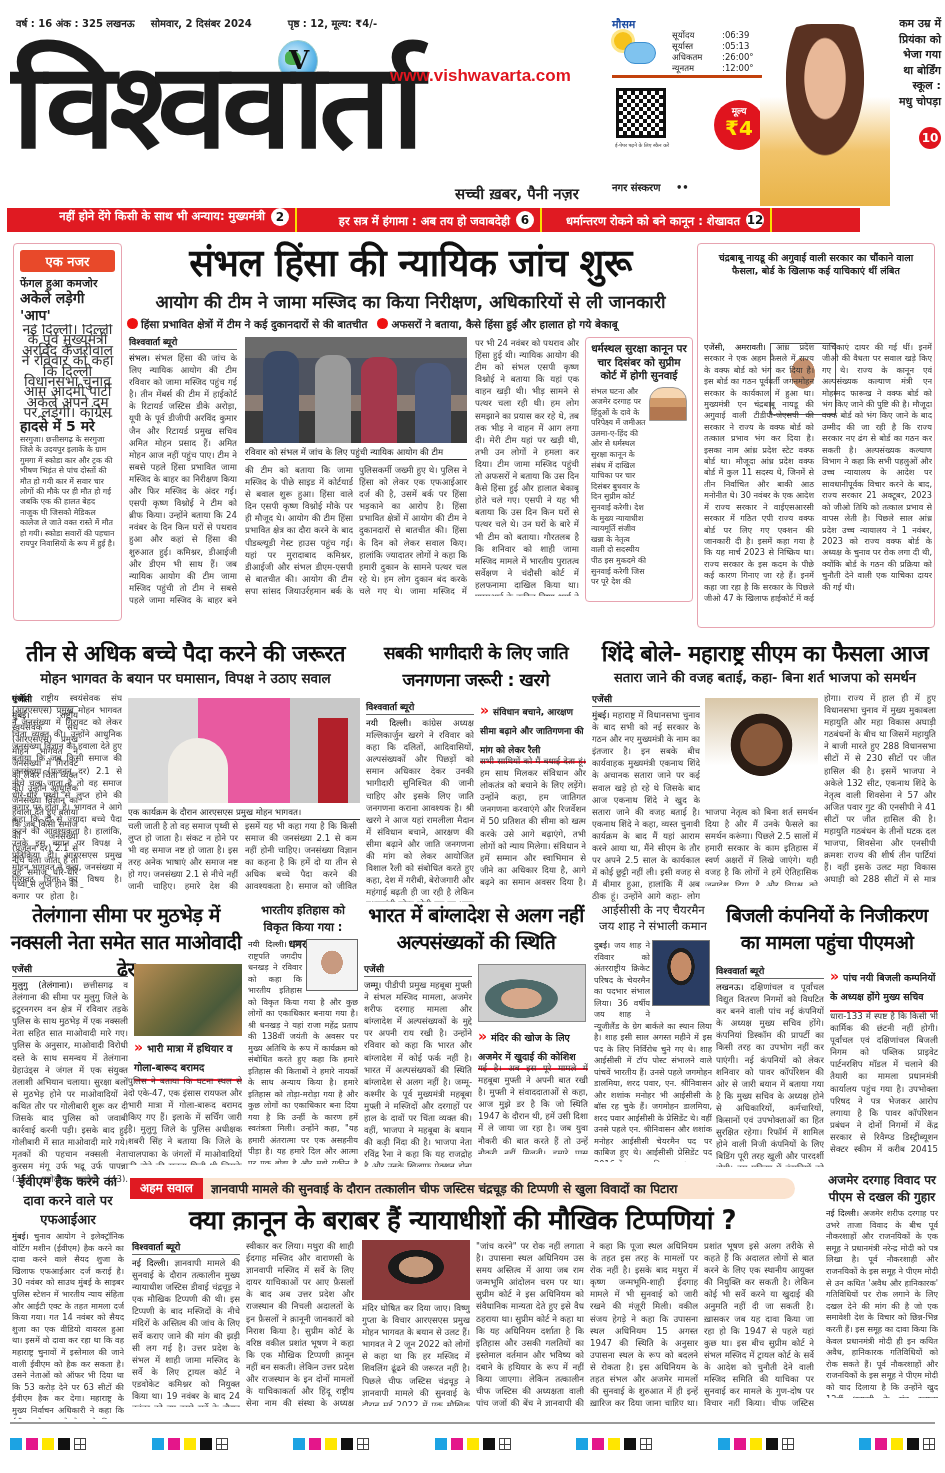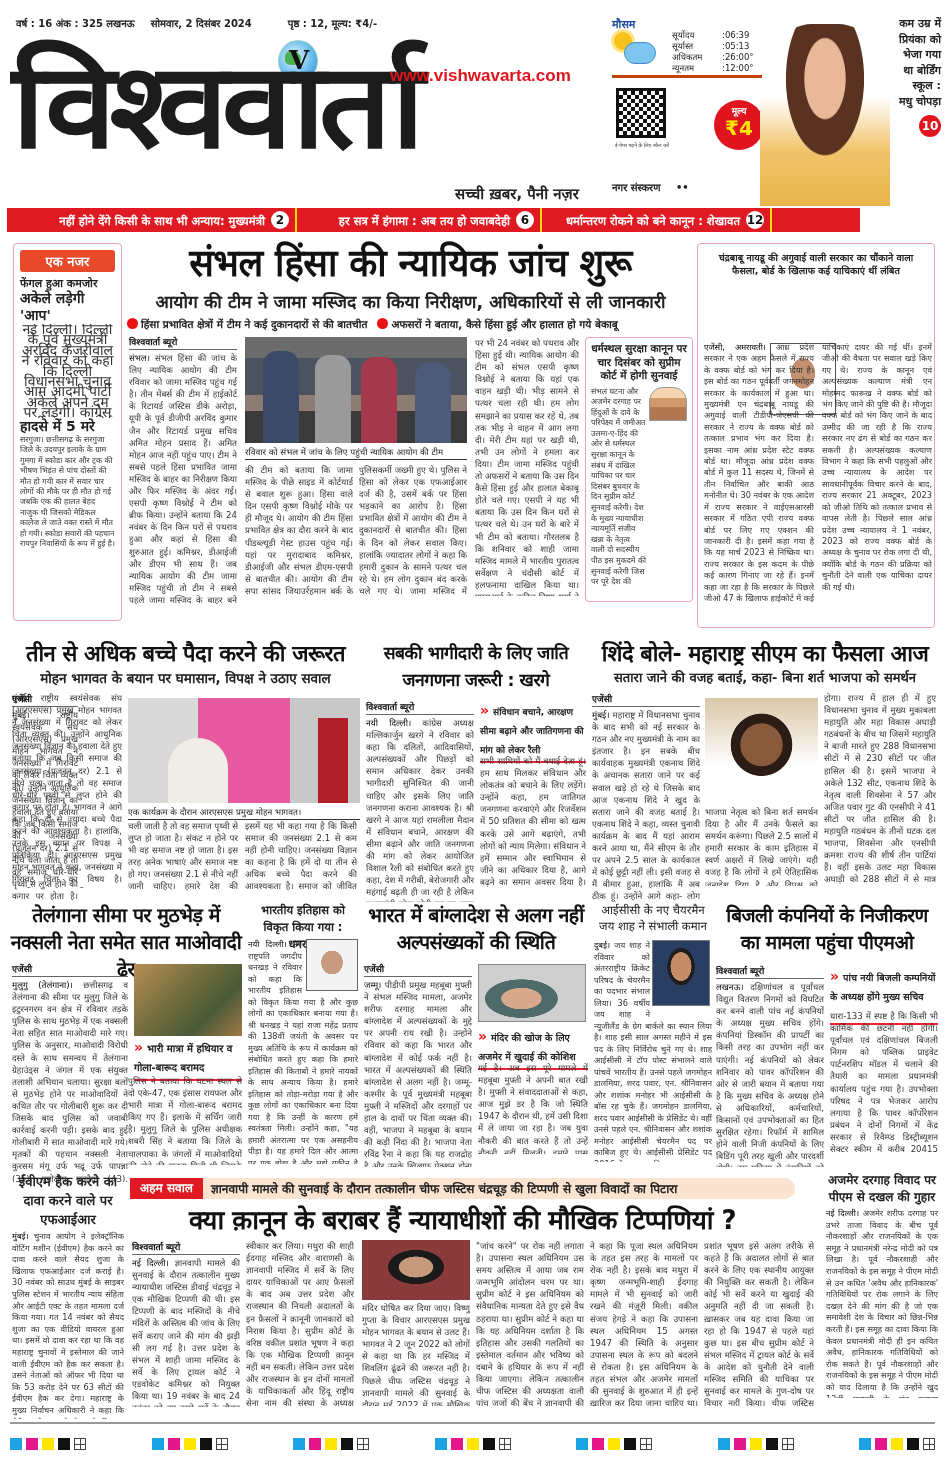--- a/index.html
+++ b/index.html
@@ -81,26 +81,26 @@
   </div>
 
   <div class="abs" style="left:760px;top:24px;width:130px;height:182px;background:radial-gradient(ellipse at 50% 30%,#e8b898 0 22%,#5a3222 23% 42%,transparent 43%),linear-gradient(180deg,#fff 0 40%,#f1c36a 70%,#e9b449);border-radius:40% 40% 0 0"></div>
   <div class="abs" style="left:875px;top:16px;width:66px;text-align:right;font-size:11px;line-height:15.5px;font-weight:bold;color:#222">
     <div>कम उम्र में</div>
     <div>प्रियंका को</div>
     <div>भेजा गया</div>
     <div>था बोर्डिंग</div>
     <div>स्कूल :</div>
     <div>मधु चोपड़ा</div>
-    <div style="display:inline-block;margin-top:6px;width:22px;height:22px;border-radius:50%;background:#e0141e;color:#fff;text-align:center;line-height:22px;font-size:12px">10</div>
+    <div style="display:inline-block;margin-top:18px;width:22px;height:22px;border-radius:50%;background:#e0141e;color:#fff;text-align:center;line-height:22px;font-size:12px">10</div>
   </div>
 </div>
 
 <div class="abs" style="left:7px;top:208px;width:853px;height:24px;background:#e01a22;display:flex;align-items:center;color:#fff;font-size:11.5px;font-weight:bold">
-  <div style="flex:0 0 290px;display:flex;align-items:center;justify-content:flex-end;padding-right:6px;border-right:2px solid #f7e000;height:100%">
+  <div style="flex:0 0 290px;display:flex;align-items:flex-start;justify-content:flex-end;padding-right:6px;border-right:2px solid #f7e000;height:100%">
     <span>नहीं होने देंगे किसी के साथ भी अन्याय: मुख्यमंत्री</span>
     <span style="margin-left:6px;width:18px;height:18px;border-radius:50%;background:#fff;color:#111;text-align:center;line-height:18px;font-size:12px">2</span>
   </div>
   <div style="flex:0 0 245px;display:flex;align-items:center;justify-content:flex-end;padding-right:6px;border-right:2px solid #f7e000;height:100%">
     <span>हर सत्र में हंगामा : अब तय हो जवाबदेही</span>
     <span style="margin-left:6px;width:18px;height:18px;border-radius:50%;background:#fff;color:#111;text-align:center;line-height:18px;font-size:12px">6</span>
   </div>
   <div style="flex:0 0 230px;display:flex;align-items:center;justify-content:flex-end;padding-right:6px;border-right:2px solid #f7e000;height:100%">
     <span>धर्मान्तरण रोकने को बने कानून : शेखावत</span>
     <span style="margin-left:6px;width:18px;height:18px;border-radius:50%;background:#fff;color:#111;text-align:center;line-height:18px;font-size:12px">12</span>
@@ -246,21 +246,21 @@
     <span class="dateline">दुबई।</span> <span>जय शाह ने रविवार को अंतरराष्ट्रीय क्रिकेट परिषद के चेयरमैन का पदभार संभाल लिया। 36 वर्षीय जय शाह ने न्यूजीलैंड के ग्रेग बार्कले का स्थान लिया है। शाह इसी साल अगस्त महीने में इस पद के लिए निर्विरोध चुने गए थे। शाह आईसीसी में टॉप पोस्ट संभालने वाले पांचवें भारतीय हैं। उनसे पहले जगमोहन डालमिया, शरद पवार, एन. श्रीनिवासन और शशांक मनोहर भी आईसीसी के बॉस रह चुके हैं। जगमोहन डालमिया, शरद पवार आईसीसी के प्रेसिडेंट थे। वहीं उनसे पहले एन. श्रीनिवासन और शशांक मनोहर आईसीसी चेयरमैन पद पर काबिज हुए थे। आईसीसी प्रेसिडेंट पद 2016 में खत्म कर दिया गया था।</span>
   </div>
 </div>
 
 <div class="abs" style="left:714px;top:902px;width:226px;height:262px">
   <div class="hl" style="font-size:19px;line-height:27px;text-align:center">बिजली कंपनियों के निजीकरण का मामला पहुंचा पीएमओ</div>
   <div style="position:absolute;left:2px;top:62px;width:108px">
     <div class="byline">विश्ववार्ता ब्यूरो</div>
     <div class="body-text" style="height:186px"><span class="dateline">लखनऊ।</span> <span>दक्षिणांचल व पूर्वांचल विद्युत वितरण निगमों को विघटित कर बनने वाली पांच नई कंपनियों के अध्यक्ष मुख्य सचिव होंगे। कंपनियां डिस्कॉम की प्रापर्टी का किसी तरह का उपभोग नहीं कर पाएंगी। नई कंपनियों को लेकर शनिवार को पावर कॉर्पोरेशन की ओर से जारी बयान में बताया गया है कि मुख्य सचिव के अध्यक्ष होने से अधिकारियों, कर्मचारियों, किसानों एवं उपभोक्ताओं का हित सुरक्षित रहेगा। रिफॉर्म में शामिल होने वाली निजी कंपनियों के लिए बिडिंग पूरी तरह खुली और पारदर्शी होगी। इस प्रक्रिया में कंपनियों को जमीन का स्वामित्व नहीं दिया जाएगा। जमीन का स्वामित्व पावर कॉर्पोरेशन एवं राज्य सरकार का ही रहेगा। कॉर्पोरेशन के अध्यक्ष डॉ. आशीष कुमार गोयल ने बताया कि इलेक्ट्रिसिटी एक्ट-2003 की</span></div>
   </div>
-  <div style="position:absolute;left:116px;top:64px;width:108px;padding-bottom:19px" class="redrule">
+  <div style="position:absolute;left:116px;top:64px;width:108px;padding-bottom:6px" class="redrule">
     <span class="chev">»</span><span style="font-size:9.5px;line-height:13px;font-weight:bold">पांच नयी बिजली कम्पनियों के अध्यक्ष होंगे मुख्य सचिव</span>
   </div>
   <div class="body-text" style="position:absolute;left:116px;top:108px;width:108px;height:145px">धारा-133 में स्पष्ट है कि किसी भी कार्मिक की छंटनी नहीं होगी। पूर्वांचल एवं दक्षिणांचल बिजली निगम को पब्लिक प्राइवेट पार्टनरशिप मॉडल में चलाने की तैयारी का मामला प्रधानमंत्री कार्यालय पहुंच गया है। उपभोक्ता परिषद ने पत्र भेजकर आरोप लगाया है कि पावर कॉर्पोरेशन प्रबंधन ने दोनों निगमों में केंद्र सरकार से रिवैम्प्ड डिस्ट्रीब्यूशन सेक्टर स्कीम में करीब 20415 करोड़ रुपया खर्च कर दिए। अब इन दोनों निगमों को निजी हाथों में देने की तैयारी है। ऐसे में पूरे मामले की सीबीआई जांच कराई जाए, ताकि गलत तरीके से रणनीति बनाने वाले अधिकारियों के खिलाफ कार्रवाई हो सके।</div>
 </div>
 
 <div class="abs" style="left:12px;top:1172px;width:112px;height:230px">
   <div style="font-size:13px;line-height:19px;text-align:center;font-weight:bold">ईवीएम हैक करने का दावा करने वाले पर एफआईआर</div>
   <div class="body-text" style="height:188px;margin-top:2px;font-size:8.2px;line-height:11.6px"><span class="dateline">मुंबई।</span> <span>चुनाव आयोग ने इलेक्ट्रॉनिक वोटिंग मशीन (ईवीएम) हैक करने का दावा करने वाले सैयद शुजा के खिलाफ एफआईआर दर्ज कराई है। 30 नवंबर को साउथ मुंबई के साइबर पुलिस स्टेशन में भारतीय न्याय संहिता और आईटी एक्ट के तहत मामला दर्ज किया गया। गत 14 नवंबर को सैयद शुजा का एक वीडियो वायरल हुआ था। इसमें वो दावा कर रहा था कि वह महाराष्ट्र चुनावों में इस्तेमाल की जाने वाली ईवीएम को हैक कर सकता है। उसने नेताओं को ऑफर भी दिया था कि 53 करोड़ देने पर 63 सीटों की ईवीएम हैक कर देगा। महाराष्ट्र के मुख्य निर्वाचन अधिकारी ने कहा कि ईवीएम हैक करने के दावे बिल्कुल निराधार, झूठे और अप्रमाणित हैं। महाराष्ट्र चुनाव के दौरान सैयद शुजा ने कुछ नेताओं से चुनाव जिताने के लिए संपर्क किया था।</span></div>
 </div>
 

